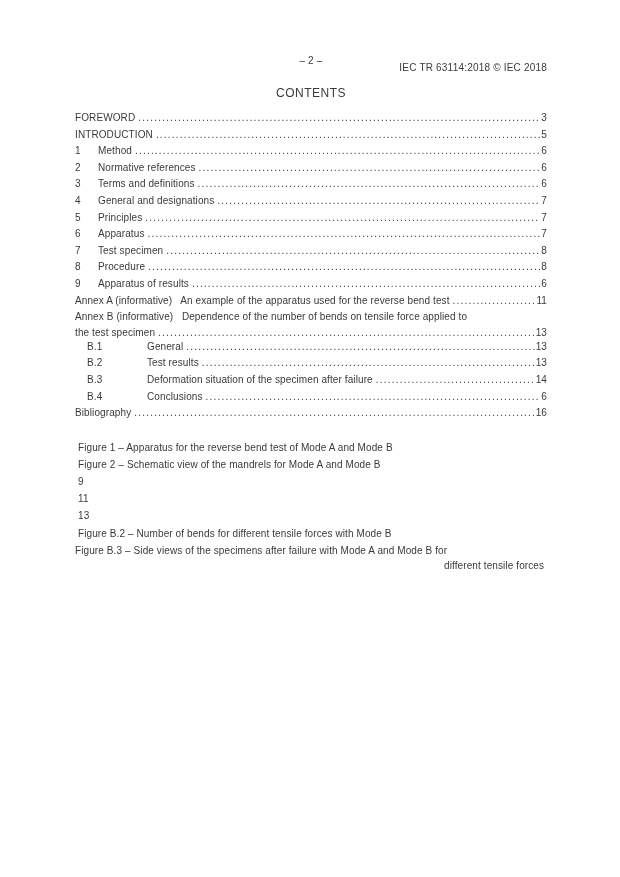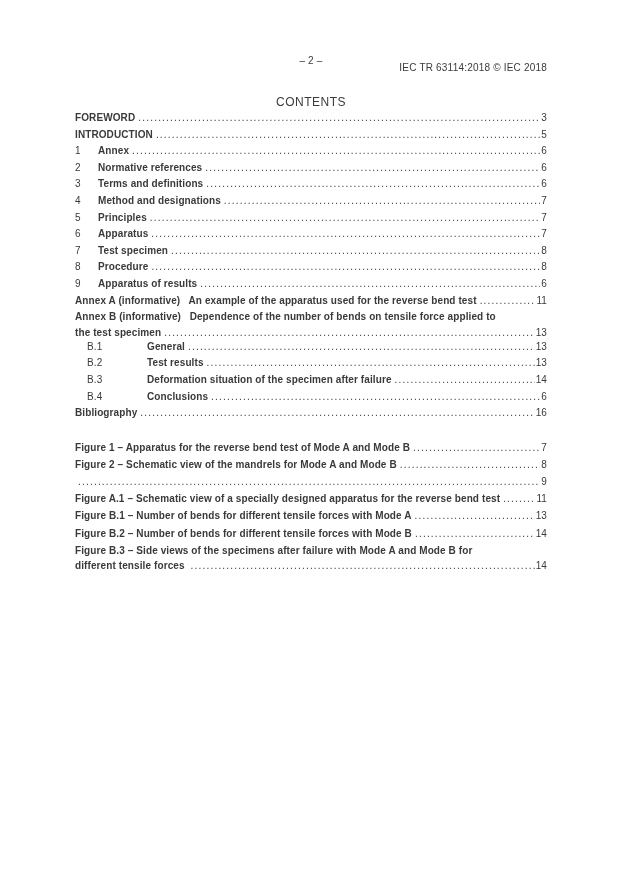--- a/index.html
+++ b/index.html
@@ -34,21 +34,21 @@
   }
   .header .right-ref {
     position: absolute;
     right: 0;
     top: 0;
     margin-top: 7px;
   }
   .doc-title {
     position: absolute;
     left: 75px;
-    top: 95px;
+    top: 86px;
     width: 472px;
     text-align: center;
     font-size: 12px;
     letter-spacing: 0.5px;
     line-height: 14px;
   }
   .toc {
     position: absolute;
     left: 75px;
     top: 110px;
@@ -62,40 +62,40 @@
   .row {
     display: flex;
     align-items: baseline;
     line-height: 16.6px;
     height: 16.6px;
     overflow: hidden;
   }
   .figures-block .row {
     line-height: 17.2px;
     height: 17.2px;
+    flex-direction: column;
   }
   .row.cont {
     line-height: 13px;
     height: 13px;
     align-items: flex-end;
   }
   .num {
     flex: none;
     width: 23px;
   }
   .row.sub {
     padding-left: 12px;
   }
   .row.sub .num {
     width: 60px;
   }
   .label {
     flex: none;
     white-space: pre;
-    font-weight: bold;
   }
   .leader {
     flex: 1 1 auto;
     min-width: 0;
     overflow: hidden;
     white-space: nowrap;
     margin-left: 3px;
     margin-right: 1px;
   }
   .leader::after {
@@ -125,39 +125,39 @@
           <span class="leader"></span>
           <span class="page-num">3</span>
         </div>
         <div class="row">
           <span class="label">INTRODUCTION</span>
           <span class="leader"></span>
           <span class="page-num">5</span>
         </div>
         <div class="row">
           <span class="num">1</span>
-          <span class="label">Annex</span>
+          <span class="label">Method</span>
           <span class="leader"></span>
           <span class="page-num">6</span>
         </div>
         <div class="row">
           <span class="num">2</span>
           <span class="label">Normative references</span>
           <span class="leader"></span>
           <span class="page-num">6</span>
         </div>
         <div class="row">
           <span class="num">3</span>
           <span class="label">Terms and definitions</span>
           <span class="leader"></span>
           <span class="page-num">6</span>
         </div>
         <div class="row">
           <span class="num">4</span>
-          <span class="label">Method and designations</span>
+          <span class="label">General and designations</span>
           <span class="leader"></span>
           <span class="page-num">7</span>
         </div>
         <div class="row">
           <span class="num">5</span>
           <span class="label">Principles</span>
           <span class="leader"></span>
           <span class="page-num">7</span>
         </div>
         <div class="row">
@@ -236,26 +236,24 @@
         <div class="row">
           <span class="label">Figure 2 – Schematic view of the mandrels for Mode A and Mode B</span>
           <span class="leader"></span>
           <span class="page-num">8</span>
         </div>
         <div class="row">
           <span class="leader"></span>
           <span class="page-num">9</span>
         </div>
         <div class="row">
-          <span class="label">Figure A.1 – Schematic view of a specially designed apparatus for the reverse bend test</span>
           <span class="leader"></span>
           <span class="page-num">11</span>
         </div>
         <div class="row">
-          <span class="label">Figure B.1 – Number of bends for different tensile forces with Mode A</span>
           <span class="leader"></span>
           <span class="page-num">13</span>
         </div>
         <div class="row">
           <span class="label">Figure B.2 – Number of bends for different tensile forces with Mode B</span>
           <span class="leader"></span>
           <span class="page-num">14</span>
         </div>
         <div class="row">
           <span class="label">Figure B.3 – Side views of the specimens after failure with Mode A and Mode B for</span>

